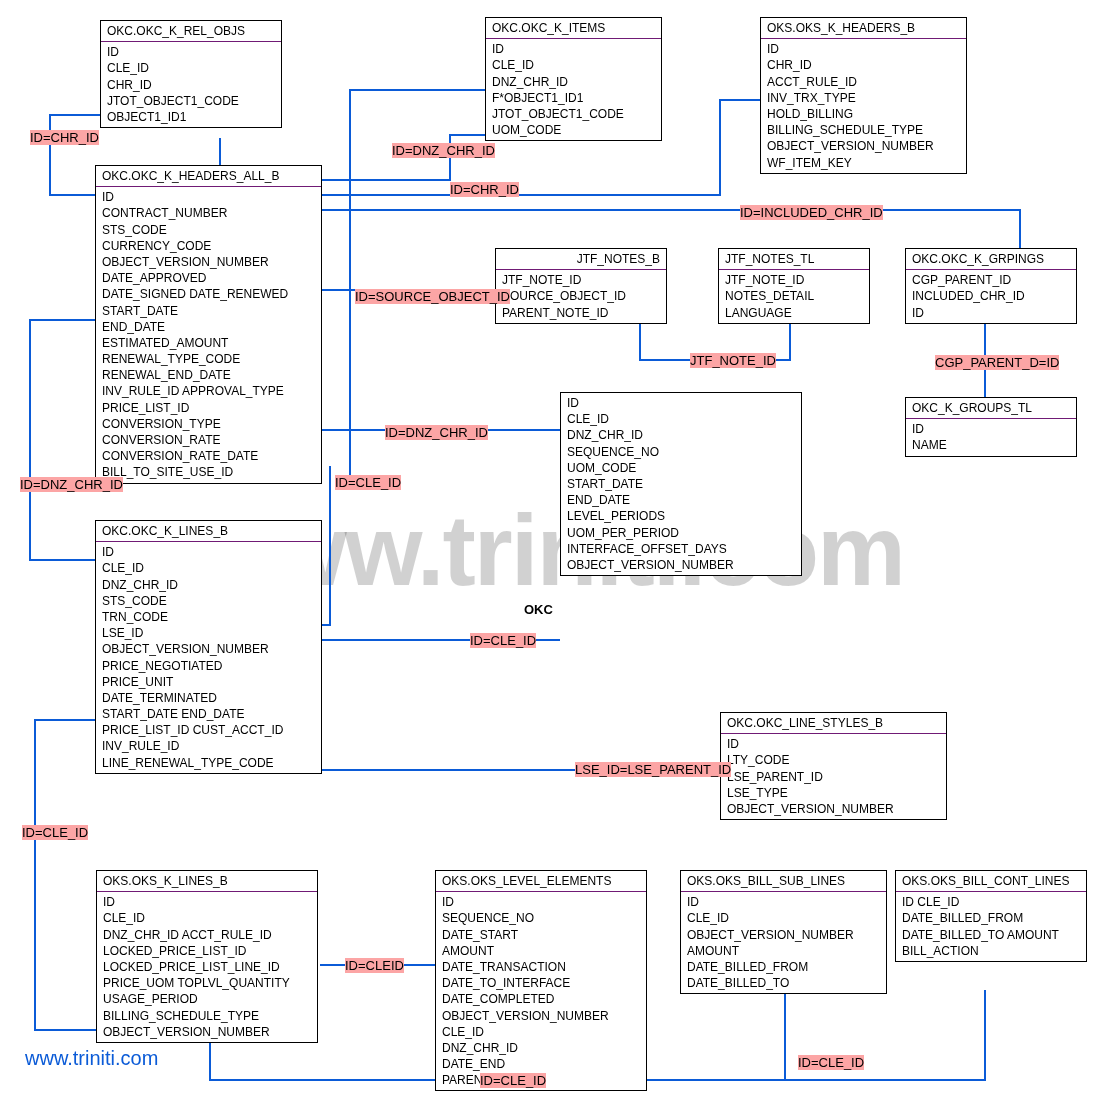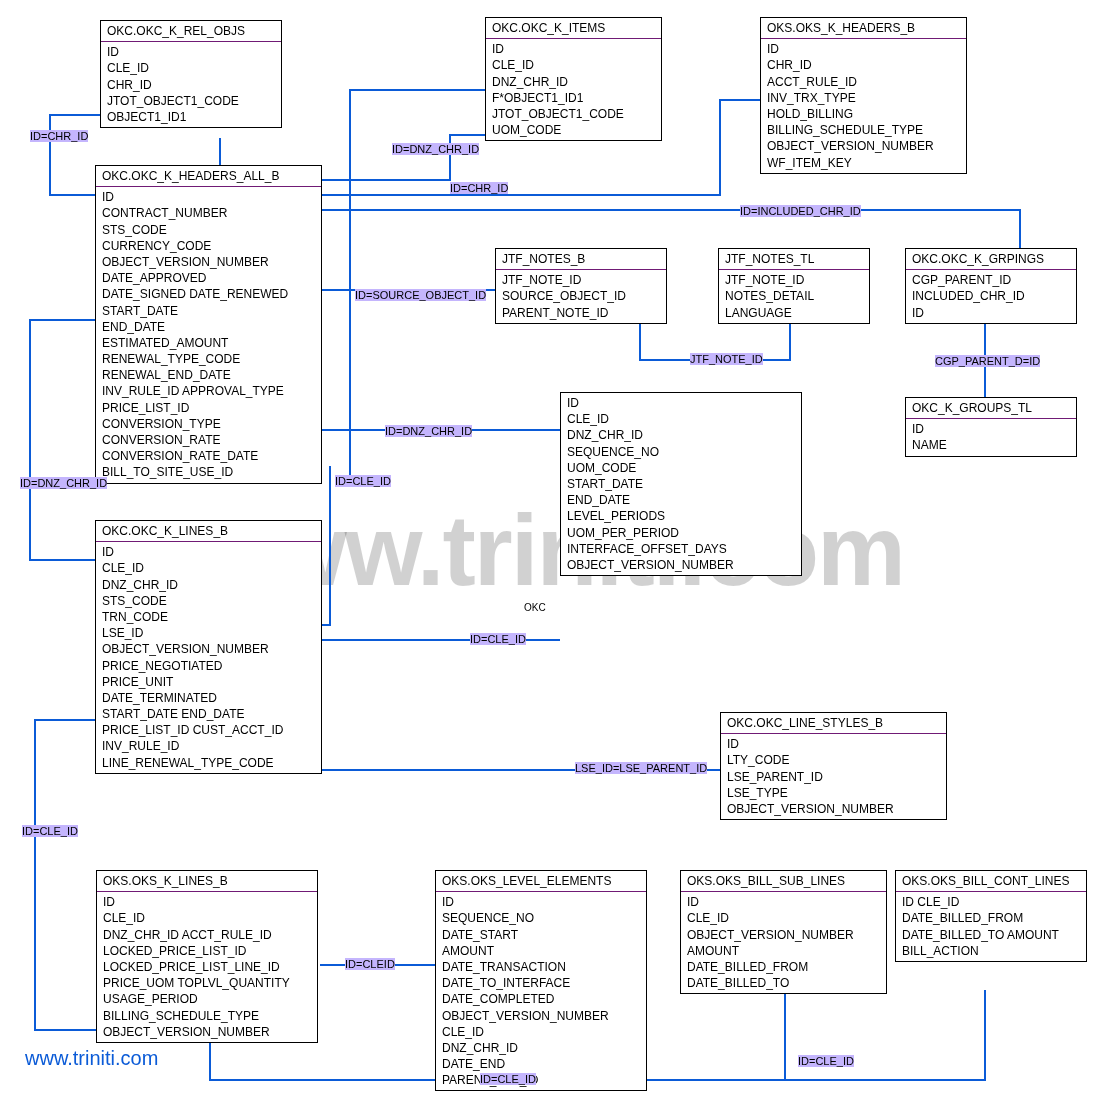--- a/index.html
+++ b/index.html
@@ -7,22 +7,22 @@
   .tbl{position:absolute;border:1px solid #000;background:#fff;font-size:12px;line-height:1.35}
   .tbl .hd{padding:2px 6px;border-bottom:1px solid #701a75;white-space:nowrap}
   .tbl .bd{padding:2px 6px}
   .tbl .bd div{white-space:nowrap}
   .wmark{position:absolute;left:50%;top:50%;transform:translate(-50%,-50%);
          font-size:100px;font-weight:700;color:rgba(0,0,0,0.18);
          letter-spacing:-2px;pointer-events:none;user-select:none}
   .url{position:absolute;left:25px;bottom:30px;color:#0b5bd7;font-size:20px}
   svg.rel{position:absolute;inset:0;width:1097px;height:1100px;pointer-events:none}
   svg.rel line,svg.rel polyline{stroke:#0b5bd7;stroke-width:2;fill:none}
-  .lbl{position:absolute;font-size:11px;color:#000;background:#c4b5fd;white-space:nowrap}
-  .okc{position:absolute;font-size:10px;font-weight:400}
+  .lbl{position:absolute;font-size:13px;color:#000;background:#fca5a5;white-space:nowrap}
+  .okc{position:absolute;font-size:13px;font-weight:700}
 </style>
 </head>
 <body>
 
 <div class="canvas">
 
   <div class="wmark">www.triniti.com</div>
 
   <svg class="rel">
 
@@ -118,21 +118,21 @@
         <div>INV_RULE_ID APPROVAL_TYPE</div>
         <div>PRICE_LIST_ID</div>
         <div>CONVERSION_TYPE</div>
         <div>CONVERSION_RATE</div>
         <div>CONVERSION_RATE_DATE</div>
         <div>BILL_TO_SITE_USE_ID</div>
       </div>
   </div>
 
   <div class="tbl" style="left:495px;top:248px;width:170px">
-    <div class="hd" style="text-align:left">JTF_NOTES_B</div>
+    <div class="hd" style="text-align:right">JTF_NOTES_B</div>
     <div class="bd">
         <div>JTF_NOTE_ID</div>
         <div>SOURCE_OBJECT_ID</div>
         <div>PARENT_NOTE_ID</div>
       </div>
   </div>
 
   <div class="tbl" style="left:718px;top:248px;width:150px">
     <div class="hd" style="text-align:left">JTF_NOTES_TL</div>
     <div class="bd">

